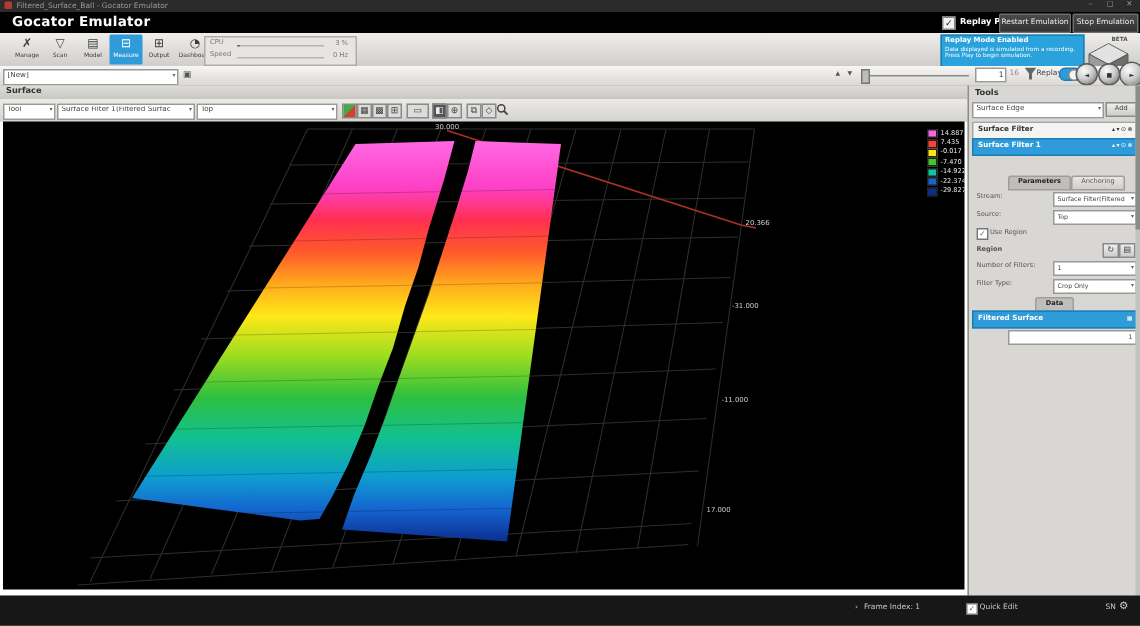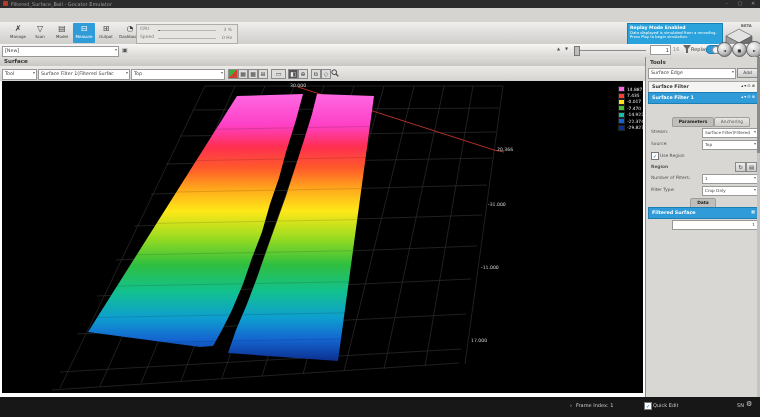--- a/index.html
+++ b/index.html
@@ -98,20 +98,27 @@
 <div id="stage">
 
   <div id="osbar" class="abs">
     <span class="appdot"></span>
     <span class="ttl">Filtered_Surface_Ball - Gocator Emulator</span>
     <span class="wbtn" style="left:722px">–</span>
     <span class="wbtn" style="left:735px">▢</span>
     <span class="wbtn" style="left:748px">✕</span>
   </div>
 
+  <div id="appbar" class="abs">
+    <span class="title">Gocator Emulator</span>
+    <span id="rp-check">✓</span>
+    <span id="rp-label">Replay Protection</span>
+    <span class="hdrbtn" style="left:666px;width:46px">Restart Emulation</span>
+    <span class="hdrbtn" style="left:715px;width:42px">Stop Emulation</span>
+  </div>
 
   <div id="toolbar" class="abs">
     <div class="navbtn" style="left:7px">
       <span class="nico">✗</span>
       <span class="nlabel">Manage</span>
       </div>
     <div class="navbtn" style="left:29px">
       <span class="nico">▽</span>
       <span class="nlabel">Scan</span>
       </div>

